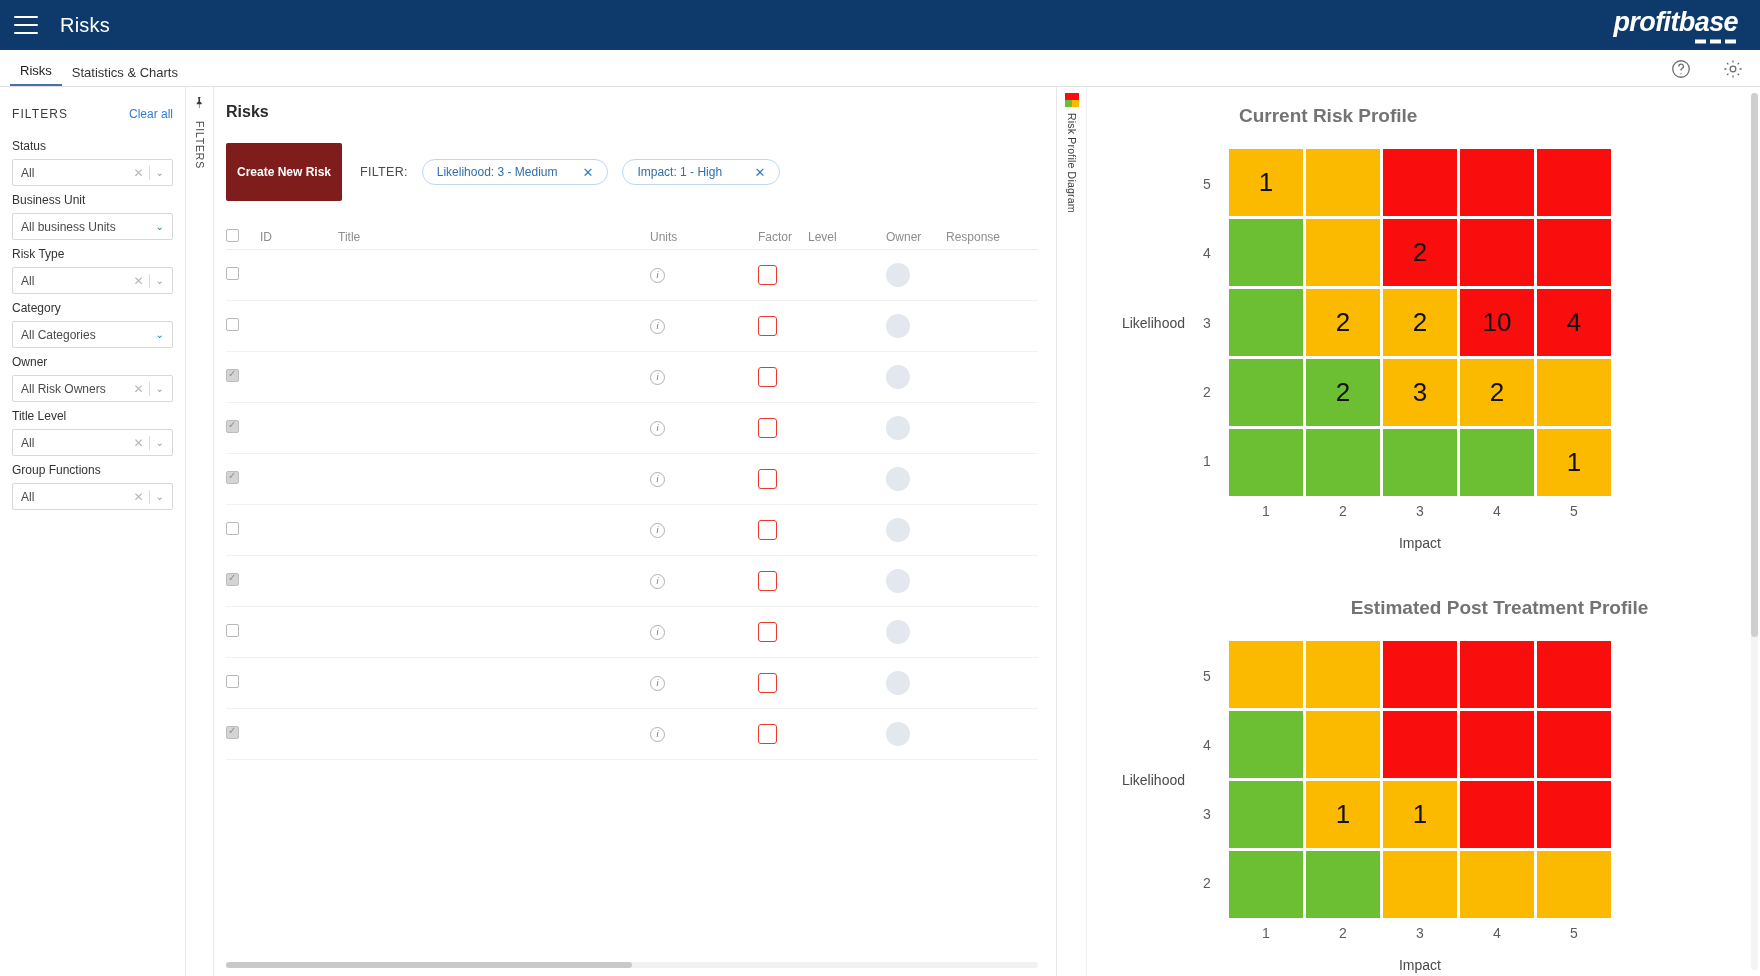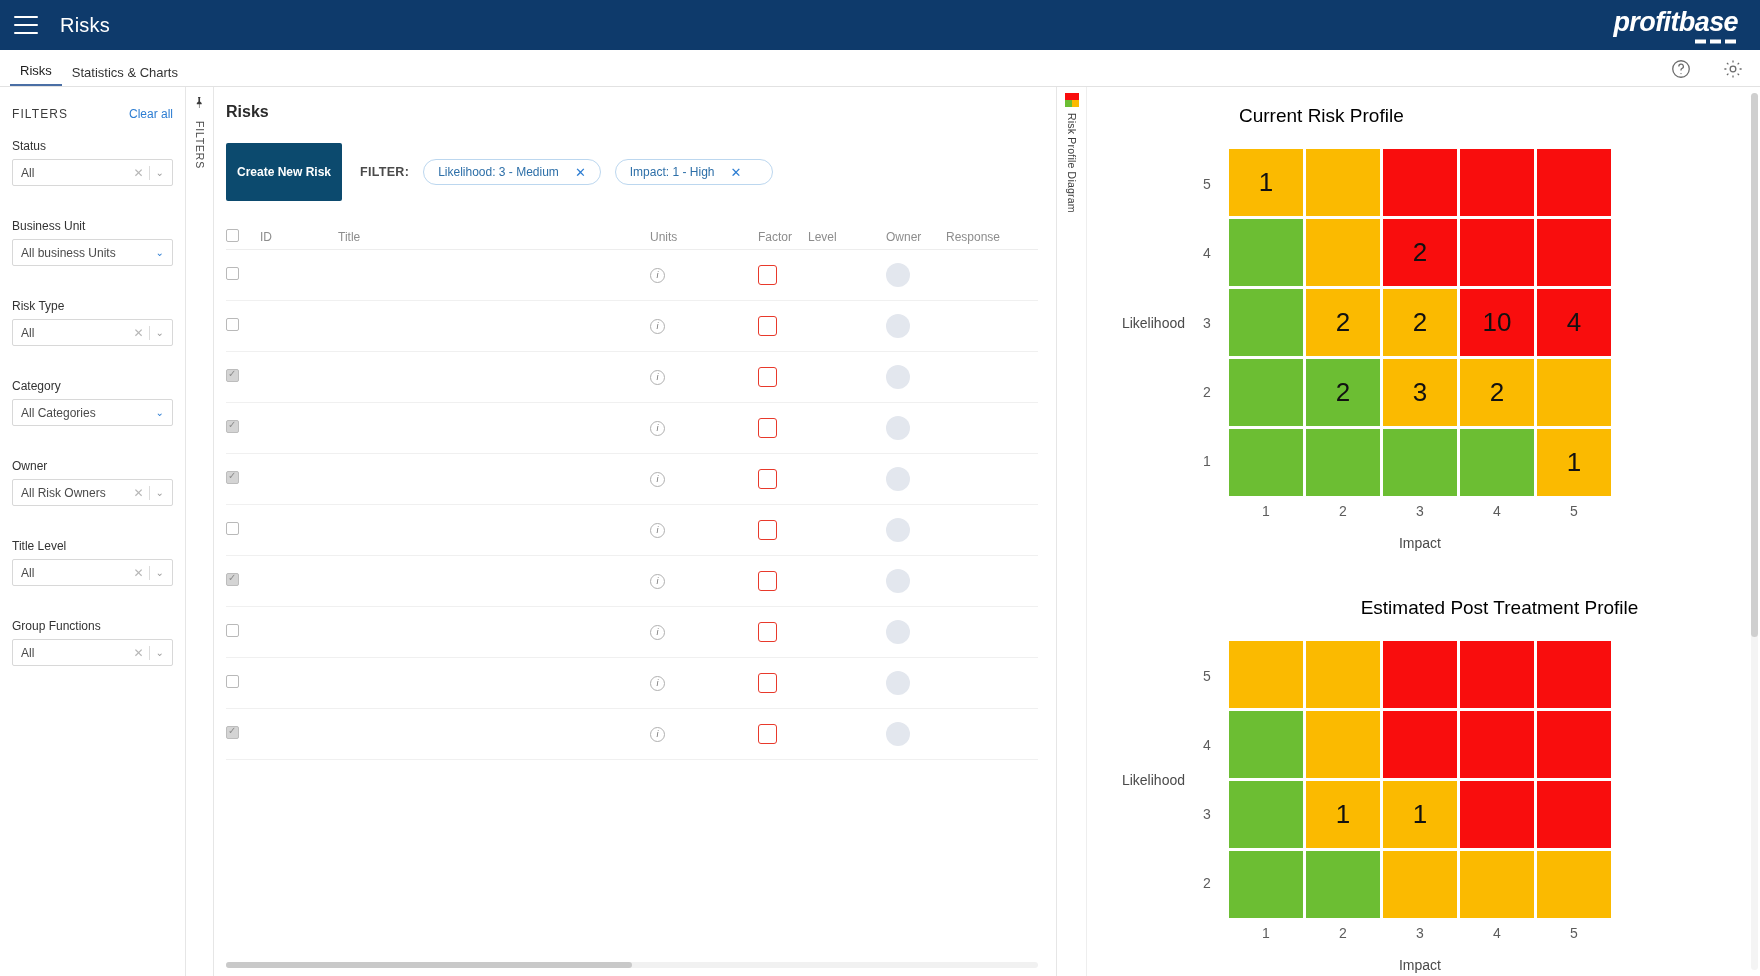--- a/index.html
+++ b/index.html
@@ -53,21 +53,21 @@
   .sidebar {
     width: 186px; background: #fff; border-right: 1px solid #e6e6e6;
     padding: 20px 12px 0 12px; overflow: hidden; flex: 0 0 186px;
   }
   .filters-head {
     display: flex; align-items: baseline; justify-content: space-between;
     margin-bottom: 18px;
   }
   .filters-title { font-size: 12px; letter-spacing: 1.1px; color: #3c3c3c; font-weight: 400; }
   .clear-all { font-size: 12px; color: #2d7dd2; cursor: pointer; }
-  .fgroup { margin-bottom: 33px; }
+  .fgroup { margin-bottom: 7px; }
   .flabel { font-size: 12px; color: #333; margin-bottom: 6px; display:block; }
   .fctl {
     height: 27px; border: 1px solid #d8d8d8; border-radius: 2px;
     display: flex; align-items: center; padding: 0 4px 0 8px; background: #fff;
     cursor: pointer;
   }
   .fval { font-size: 12px; color: #4a4a4a; flex: 1; white-space: nowrap; overflow: hidden; }
   .fx { color: #b6b6b6; font-size: 12px; padding: 0 5px; cursor:pointer; }
   .fsep { width: 1px; height: 14px; background: #dcdcdc; }
   .fcaret { color: #2d7dd2; font-size: 10px; padding: 0 4px 0 6px; cursor:pointer; }
@@ -87,29 +87,29 @@
   
   .main {
     flex: 1 1 auto; background: #fff; padding: 0 0 0 0;
     position: relative; overflow: hidden; min-width: 0;
   }
   .main-inner { padding: 16px 18px 0 12px; }
   .page-title { font-size: 16px; font-weight: 700; color: #2b2b2b; margin: 0 0 22px 0; }
 
   .toolbar { display: flex; align-items: center; gap: 14px; margin-bottom: 22px; }
   .btn-create {
-    background: #0c4a6e; color: #fff; border: none; border-radius: 2px;
+    background: #7f1d1d; color: #fff; border: none; border-radius: 2px;
     font-size: 12px; font-weight: 700; padding: 22px 11px; cursor: pointer;
     font-family: inherit;
   }
-  .filter-word { font-size: 12.5px; color: #4a4a4a; letter-spacing: .3px; margin-left:4px;font-weight:bold;}
+  .filter-word { font-size: 12.5px; color: #4a4a4a; letter-spacing: .3px; margin-left:4px;}
   .chip {
     border: 1px solid #bcd7ef; border-radius: 18px; height: 26px;
-    display: flex; align-items: center; gap: 16px; padding: 0 14px;
-    min-width: 158px; justify-content: flex-start; cursor: pointer; background:#fff;
+    display: flex; align-items: center; gap: 25px; padding: 0 14px;
+    min-width: 158px; justify-content: space-between; cursor: pointer; background:#fff;
   }
   .chip-label { font-size: 12px; color: #2d6fa8; white-space: nowrap; }
   .chip-x { font-size: 13px; color: #2d7dd2; line-height: 1; cursor:pointer; }
 
   
   table.risks { width: 100%; border-collapse: collapse; table-layout: fixed; }
   table.risks th {
     font-size: 12px; font-weight: 400; color: #8d8d8d; text-align: left;
     padding: 6px 0 4px 0; border-bottom: 1px solid #ededed;
   }
@@ -168,21 +168,21 @@
   }
   .mini-heat { width: 14px; height: 14px; display: grid;
     grid-template-columns: 1fr 1fr; grid-template-rows: 1fr 1fr; }
   .mini-heat i { display:block; }
   .rdock-label {
     writing-mode: vertical-rl; font-size: 10.5px; color: #3d3d3d; margin-top: 6px;
     letter-spacing: .2px;
   }
   .rpanel { flex: 1 1 auto; overflow: hidden; position: relative; padding-left: 12px; }
 
-  .chart-title { font-size: 19px; color: #000000; font-weight: 400; margin: 18px 0 0 140px; }
+  .chart-title { font-size: 19px; color: #737373; font-weight: 700; margin: 18px 0 0 140px; }
   .chart-title.second { margin-top: 46px; text-align: center; }
 
   .heat-wrap { display: flex; align-items: stretch; margin-top: 22px; }
   .heat-ylabel {
     width: 86px; flex:0 0 86px; display:flex; align-items:center; justify-content:flex-end;
     font-size: 14px; color: #4a4a4a; padding-right: 0;
   }
   .heat-yticks {
     width: 44px; flex:0 0 44px; display: flex; flex-direction: column;
   }

